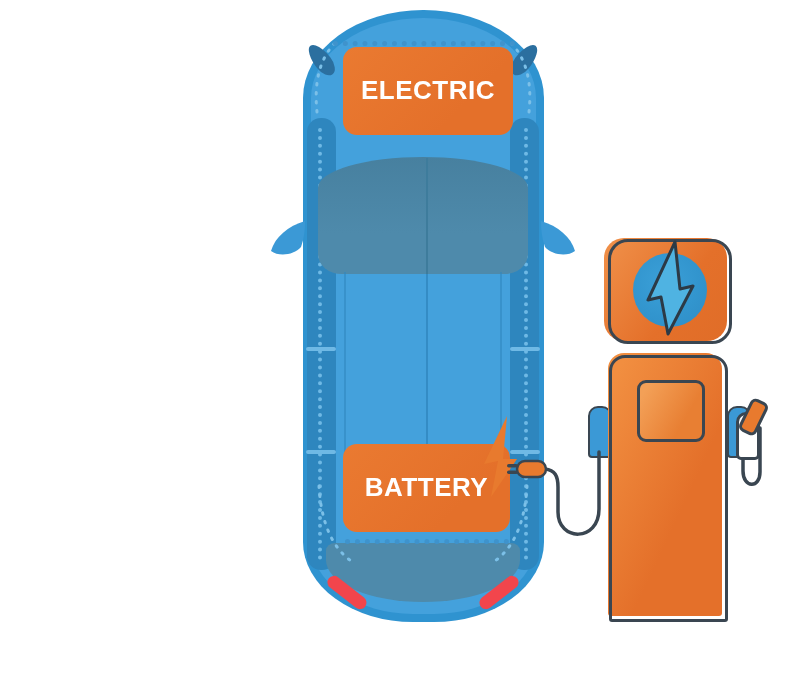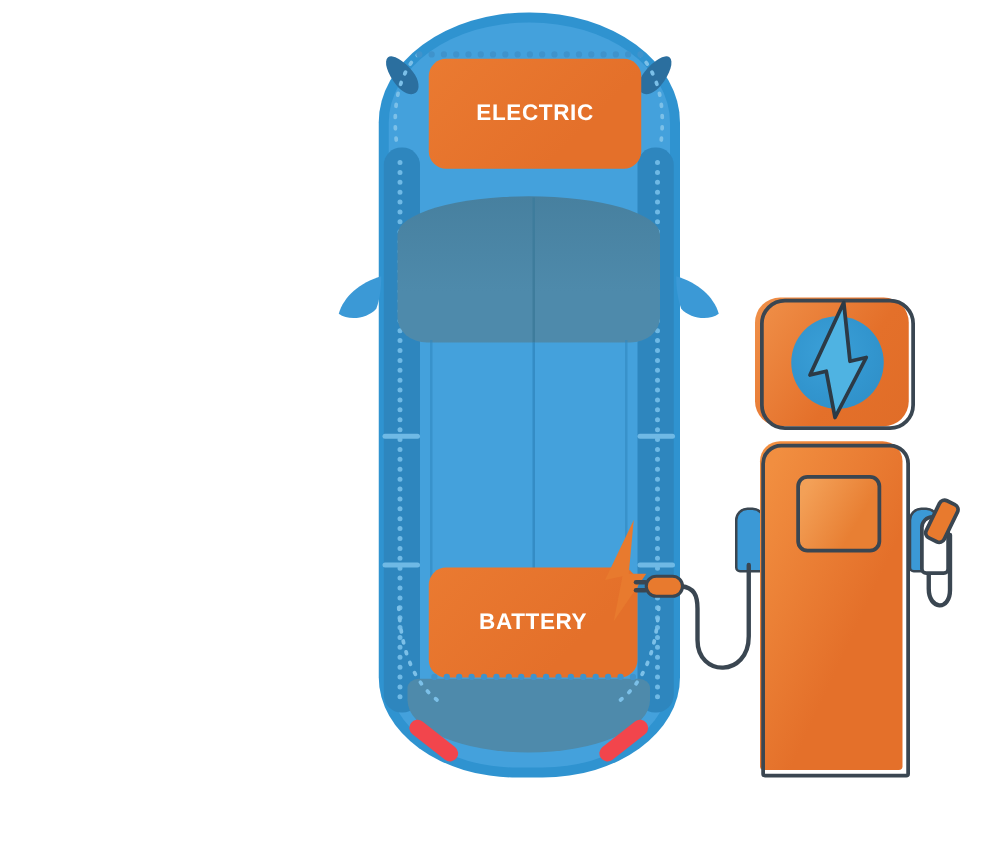--- a/index.html
+++ b/index.html
@@ -31,23 +31,23 @@
   .pillar-line { top:272px; width:2px; height:192px; background:rgba(47,134,190,.55); }
   .pillar-line.left { left:344px; } .pillar-line.right { left:500px; }
   .taillight { width:46px; height:13px; background:#F2454C; border-radius:8px; }
   .taillight.left  { left:324px; top:586px; transform:rotate(38deg); }
   .taillight.right { left:476px; top:586px; transform:rotate(-38deg); }
   .hood-dots    { left:333px; top:41px;  width:182px; height:0; border-top:5px dotted #3F93CC; }
   .battery-dots { left:345px; top:539px; width:164px; height:0; border-top:5px dotted #3F93CC; }
 
   .label-box { background:linear-gradient(135deg,#EA7A31 0%,#E4702A 70%); border-radius:14px;
     display:flex; flex-direction:column; align-items:center; justify-content:center;
-    color:#ffffff; font-weight:700; font-size:18px; letter-spacing:.5px; line-height:1.3; text-align:center;gap:40px; }
+    color:#ffffff; font-weight:700; font-size:26px; letter-spacing:.5px; line-height:1.3; text-align:center;gap:40px; }
   .motor-box   { left:343px; top:47px;  width:170px; height:88px; }
-  .battery-box { left:343px; top:454px; width:167px; height:88px;text-align:center; }
+  .battery-box { left:343px; top:444px; width:167px; height:88px;text-align:center; }
 
   
   .holster { top:406px; width:24px; height:52px; background:#3B99D6; border:2px solid #3A4651;
     border-radius:10px 10px 4px 4px; }
   .holster.left { left:588px; } .holster.right { left:727px; }
   .station-body-fill { left:608px; top:353px; width:114px; height:263px;
     background:linear-gradient(115deg,#F18E40 8%,#E4702A 62%);
     border-radius:16px 16px 3px 3px; }
   .station-body-outline { left:609px; top:355px; width:119px; height:267px;
     border:3px solid #3A4651; border-radius:16px 16px 3px 3px; background:transparent; }

